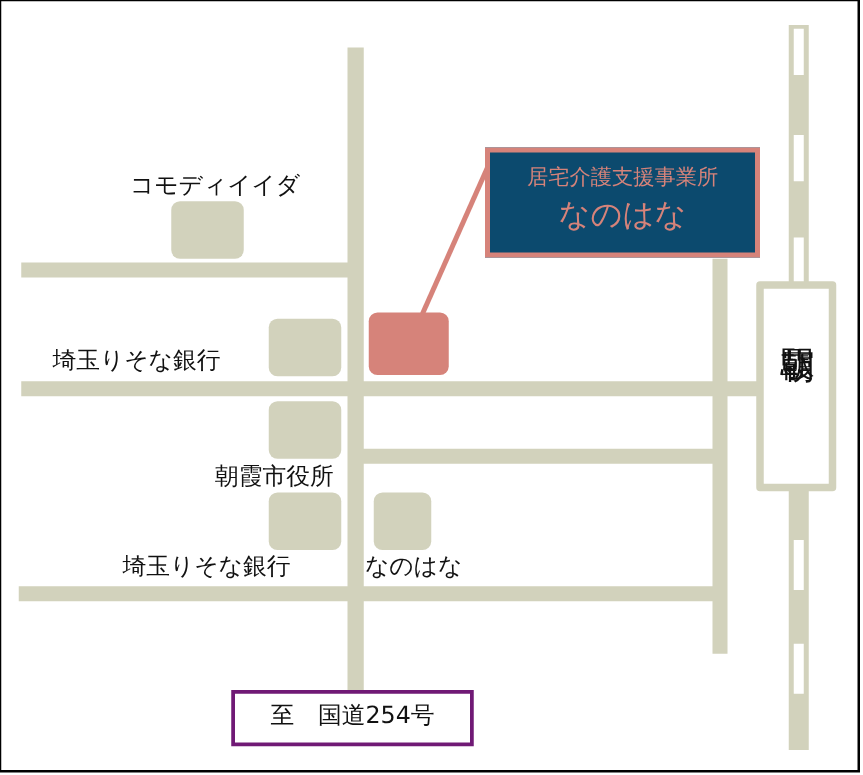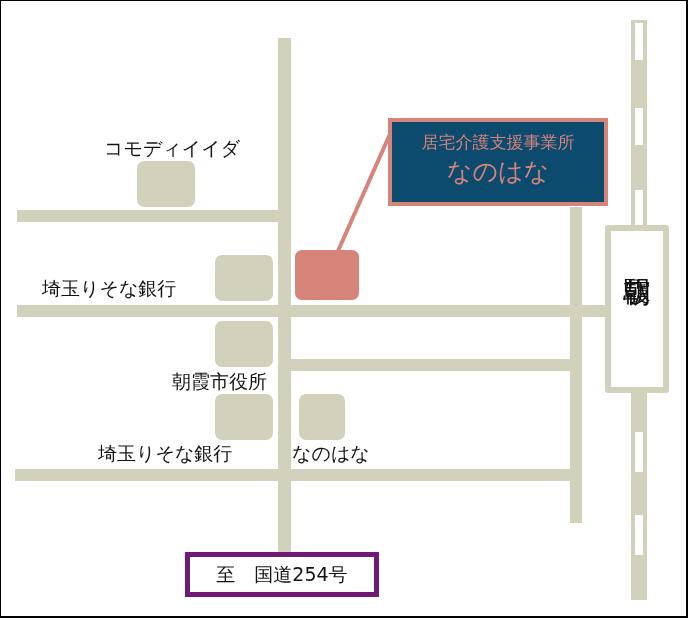--- a/index.html
+++ b/index.html
@@ -7,21 +7,21 @@
   .frame { position: absolute; left: 0; top: 0; width: 688px; height: 618px; border-left: 1px solid #000; border-top: 1px solid #000; border-right: 2px solid #000; border-bottom: 2px solid #000; box-sizing: border-box; background: #fff; }
   .road { position: absolute; background: #d2d2bc; }
   .bldg { position: absolute; background: #d2d2bc; border-radius: 7px; }
   .target { position: absolute; background: #d6837a; border-radius: 7px; }
   .label { position: absolute; font-size: 19px; color: #111; white-space: nowrap; line-height: 1; }
   .callout { position: absolute; left: 388px; top: 118px; width: 220px; height: 88px; box-sizing: border-box; border: 4px solid #d6837a; background: #0c4a6e; text-align: center; color: #d6837a; }
   .callout .sub { display: block; font-size: 17px; margin-top: 12px; line-height: 1; }
   .callout .main { display: block; font-size: 25px; margin-top: 8px; line-height: 1; }
   .station { position: absolute; left: 605px; top: 225px; width: 64px; height: 168px; box-sizing: border-box; border: 6px solid #d2d2bc; border-radius: 3px; background: #fff; }
   .station-text { position: absolute; left: 0; right: 0; top: 26px; text-align: center; font-size: 27px; line-height: 36px; color: #111; writing-mode: vertical-rl; margin: 0 auto; width: 36px; }
-  .route-box { position: absolute; left: 185px; top: 552px; width: 194px; height: 45px; box-sizing: border-box; border: 5px solid #701a75; background: #fff; text-align: center; font-size: 19px; line-height: 35px; color: #111; }
+  .route-box { position: absolute; left: 185px; top: 552px; width: 194px; height: 45px; box-sizing: border-box; border: 3px solid #701a75; background: #fff; text-align: center; font-size: 19px; line-height: 35px; color: #111; }
   .rail { position: absolute; left: 631px; width: 16px; background: #d2d2bc; }
   .rail-white { position: absolute; left: 635px; width: 8px; background: #fff; }
   svg.leader { position: absolute; left: 0; top: 0; }
 </style>
 </head>
 <body>
 
 <div class="frame"></div>
 
 <div>

